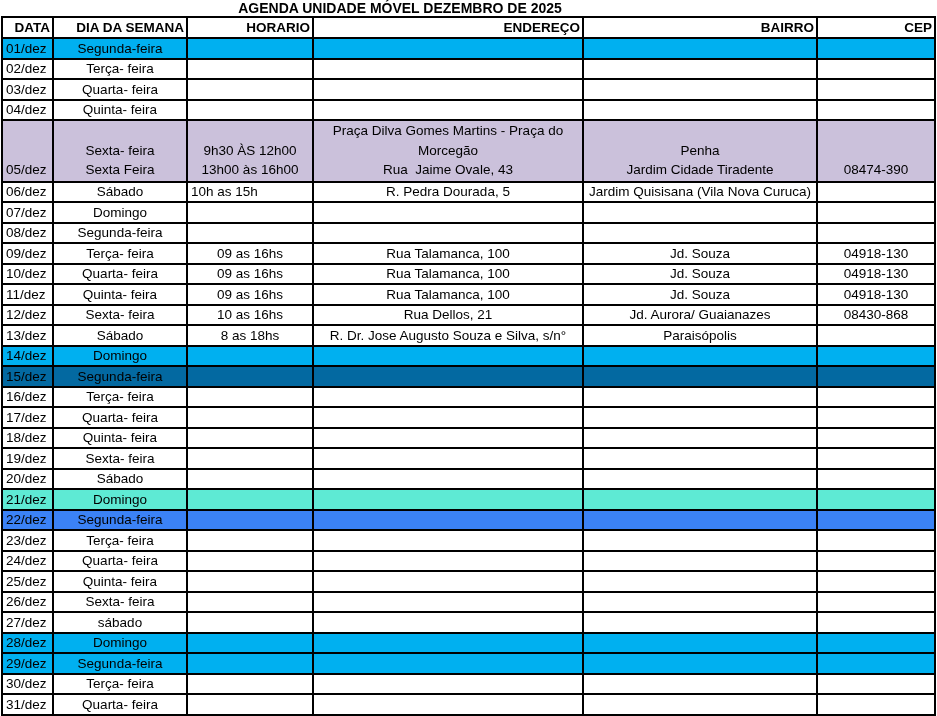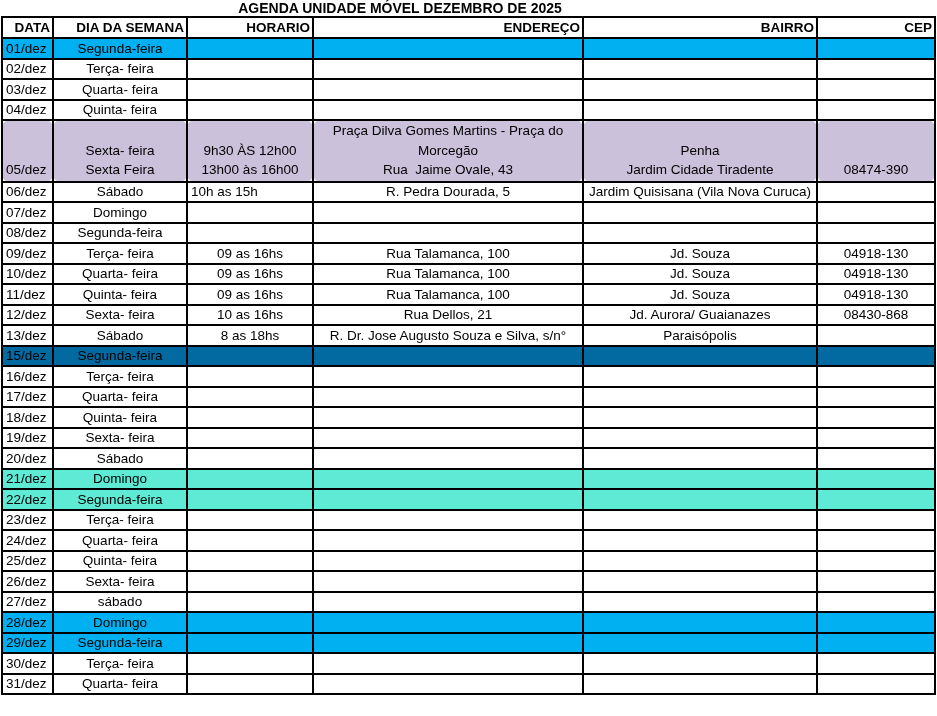--- a/index.html
+++ b/index.html
@@ -6,21 +6,21 @@
     font-family:"Liberation Sans","DejaVu Sans",sans-serif;}
   .page{width:937px;height:716px;overflow:hidden;background:#fff;}
   .title{width:800px;height:15px;line-height:15px;text-align:center;
     font-weight:700;font-size:14px;padding-top:1px;}
   table.agenda{border-collapse:collapse;table-layout:fixed;width:934px;margin-left:1px;}
   th,td{border:2px solid #000;overflow:hidden;}
   th{font-size:13.5px;font-weight:700;height:17px;padding:1px 2px;
      text-align:right;vertical-align:middle;}
   td{font-size:13.5px;height:17.5px;padding:0 3px 1px 3px;vertical-align:bottom;
      text-align:center;white-space:pre-wrap;line-height:16px;}
-  tr.tall td{height:56px;line-height:19.5px;border-radius:8px;}
+  tr.tall td{height:56px;line-height:19.5px;}
   td.c-data{text-align:left;}
 </style>
 </head>
 <body>
 
 <div class="page">
   <div class="title">AGENDA UNIDADE MÓVEL DEZEMBRO DE 2025</div>
   <table class="agenda">
     <colgroup>
       <col style="width:51px">
@@ -143,20 +143,28 @@
     <td class="c-cep">08430-868</td>
   </tr>
         <tr>
     <td class="c-data">13/dez</td>
     <td class="c-dia">Sábado</td>
     <td class="c-horario">8 as 18hs</td>
     <td class="c-endereco">R. Dr. Jose Augusto Souza e Silva, s/n°</td>
     <td class="c-bairro">Paraisópolis</td>
     <td class="c-cep"></td>
   </tr>
+        <tr style="background-color: rgb(0, 176, 240);">
+    <td class="c-data">14/dez</td>
+    <td class="c-dia">Domingo</td>
+    <td class="c-horario"></td>
+    <td class="c-endereco"></td>
+    <td class="c-bairro"></td>
+    <td class="c-cep"></td>
+  </tr>
         <tr style="background-color: #0369a1;">
     <td class="c-data">15/dez</td>
     <td class="c-dia">Segunda-feira</td>
     <td class="c-horario"></td>
     <td class="c-endereco"></td>
     <td class="c-bairro"></td>
     <td class="c-cep"></td>
   </tr>
         <tr>
     <td class="c-data">16/dez</td>
@@ -199,21 +207,21 @@
     <td class="c-cep"></td>
   </tr>
         <tr style="background-color: #5eead4;">
     <td class="c-data">21/dez</td>
     <td class="c-dia">Domingo</td>
     <td class="c-horario"></td>
     <td class="c-endereco"></td>
     <td class="c-bairro"></td>
     <td class="c-cep"></td>
   </tr>
-        <tr style="background-color: #5eead4; padding-left: 24px;">
+        <tr style="background-color: #3b82f6; padding-left: 24px;">
     <td class="c-data">22/dez</td>
     <td class="c-dia">Segunda-feira</td>
     <td class="c-horario"></td>
     <td class="c-endereco"></td>
     <td class="c-bairro"></td>
     <td class="c-cep"></td>
   </tr>
         <tr>
     <td class="c-data">23/dez</td>
     <td class="c-dia">Terça- feira</td>

